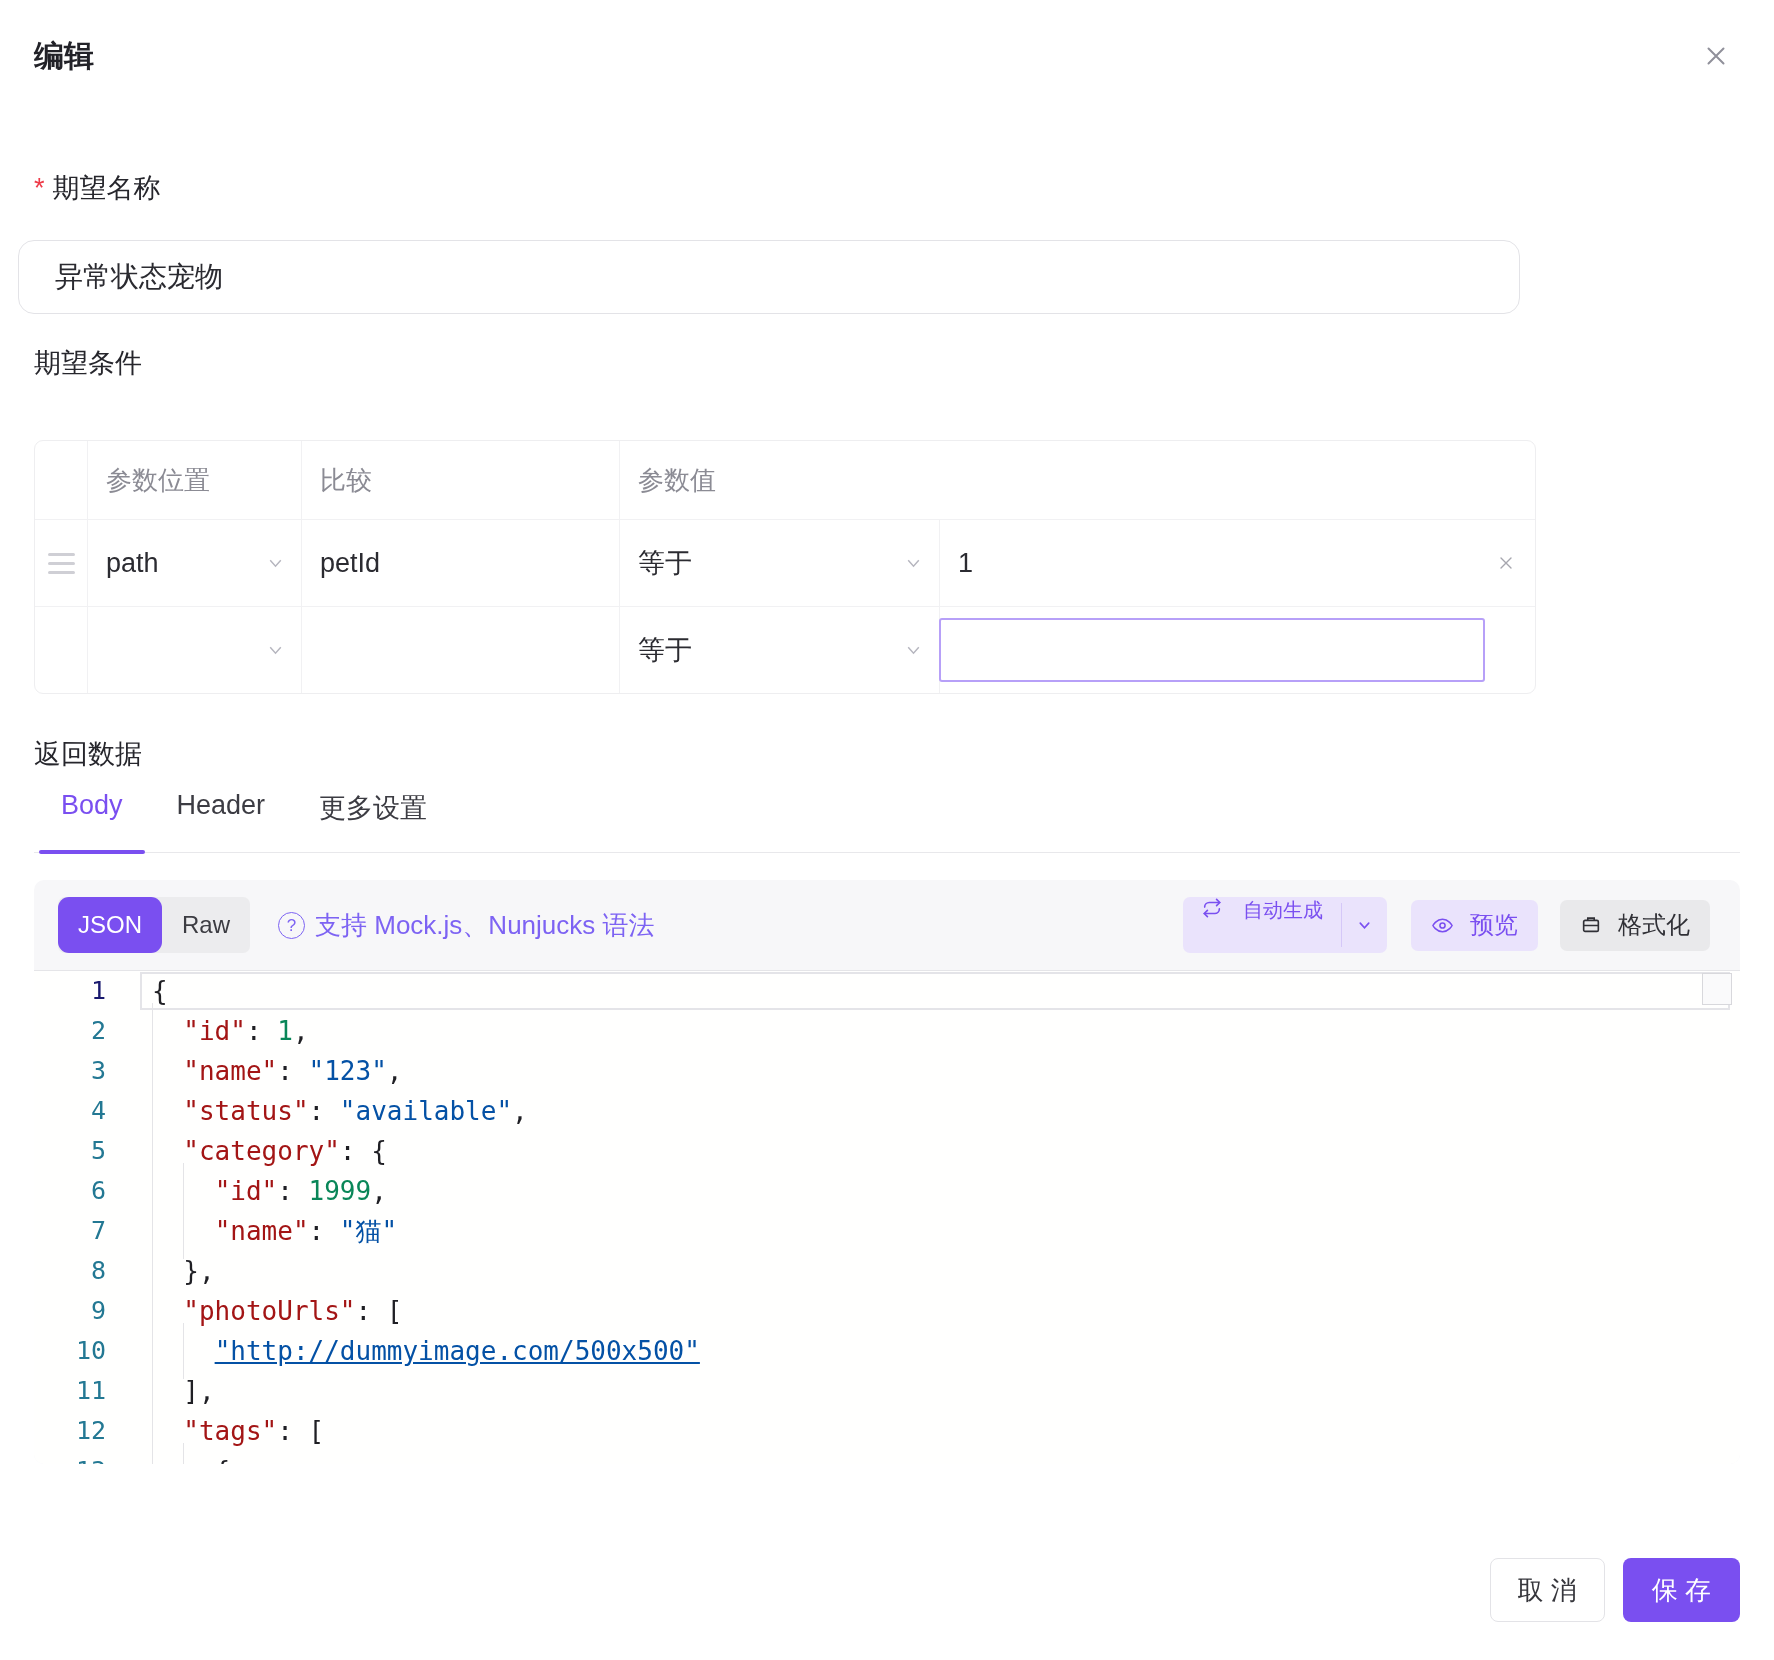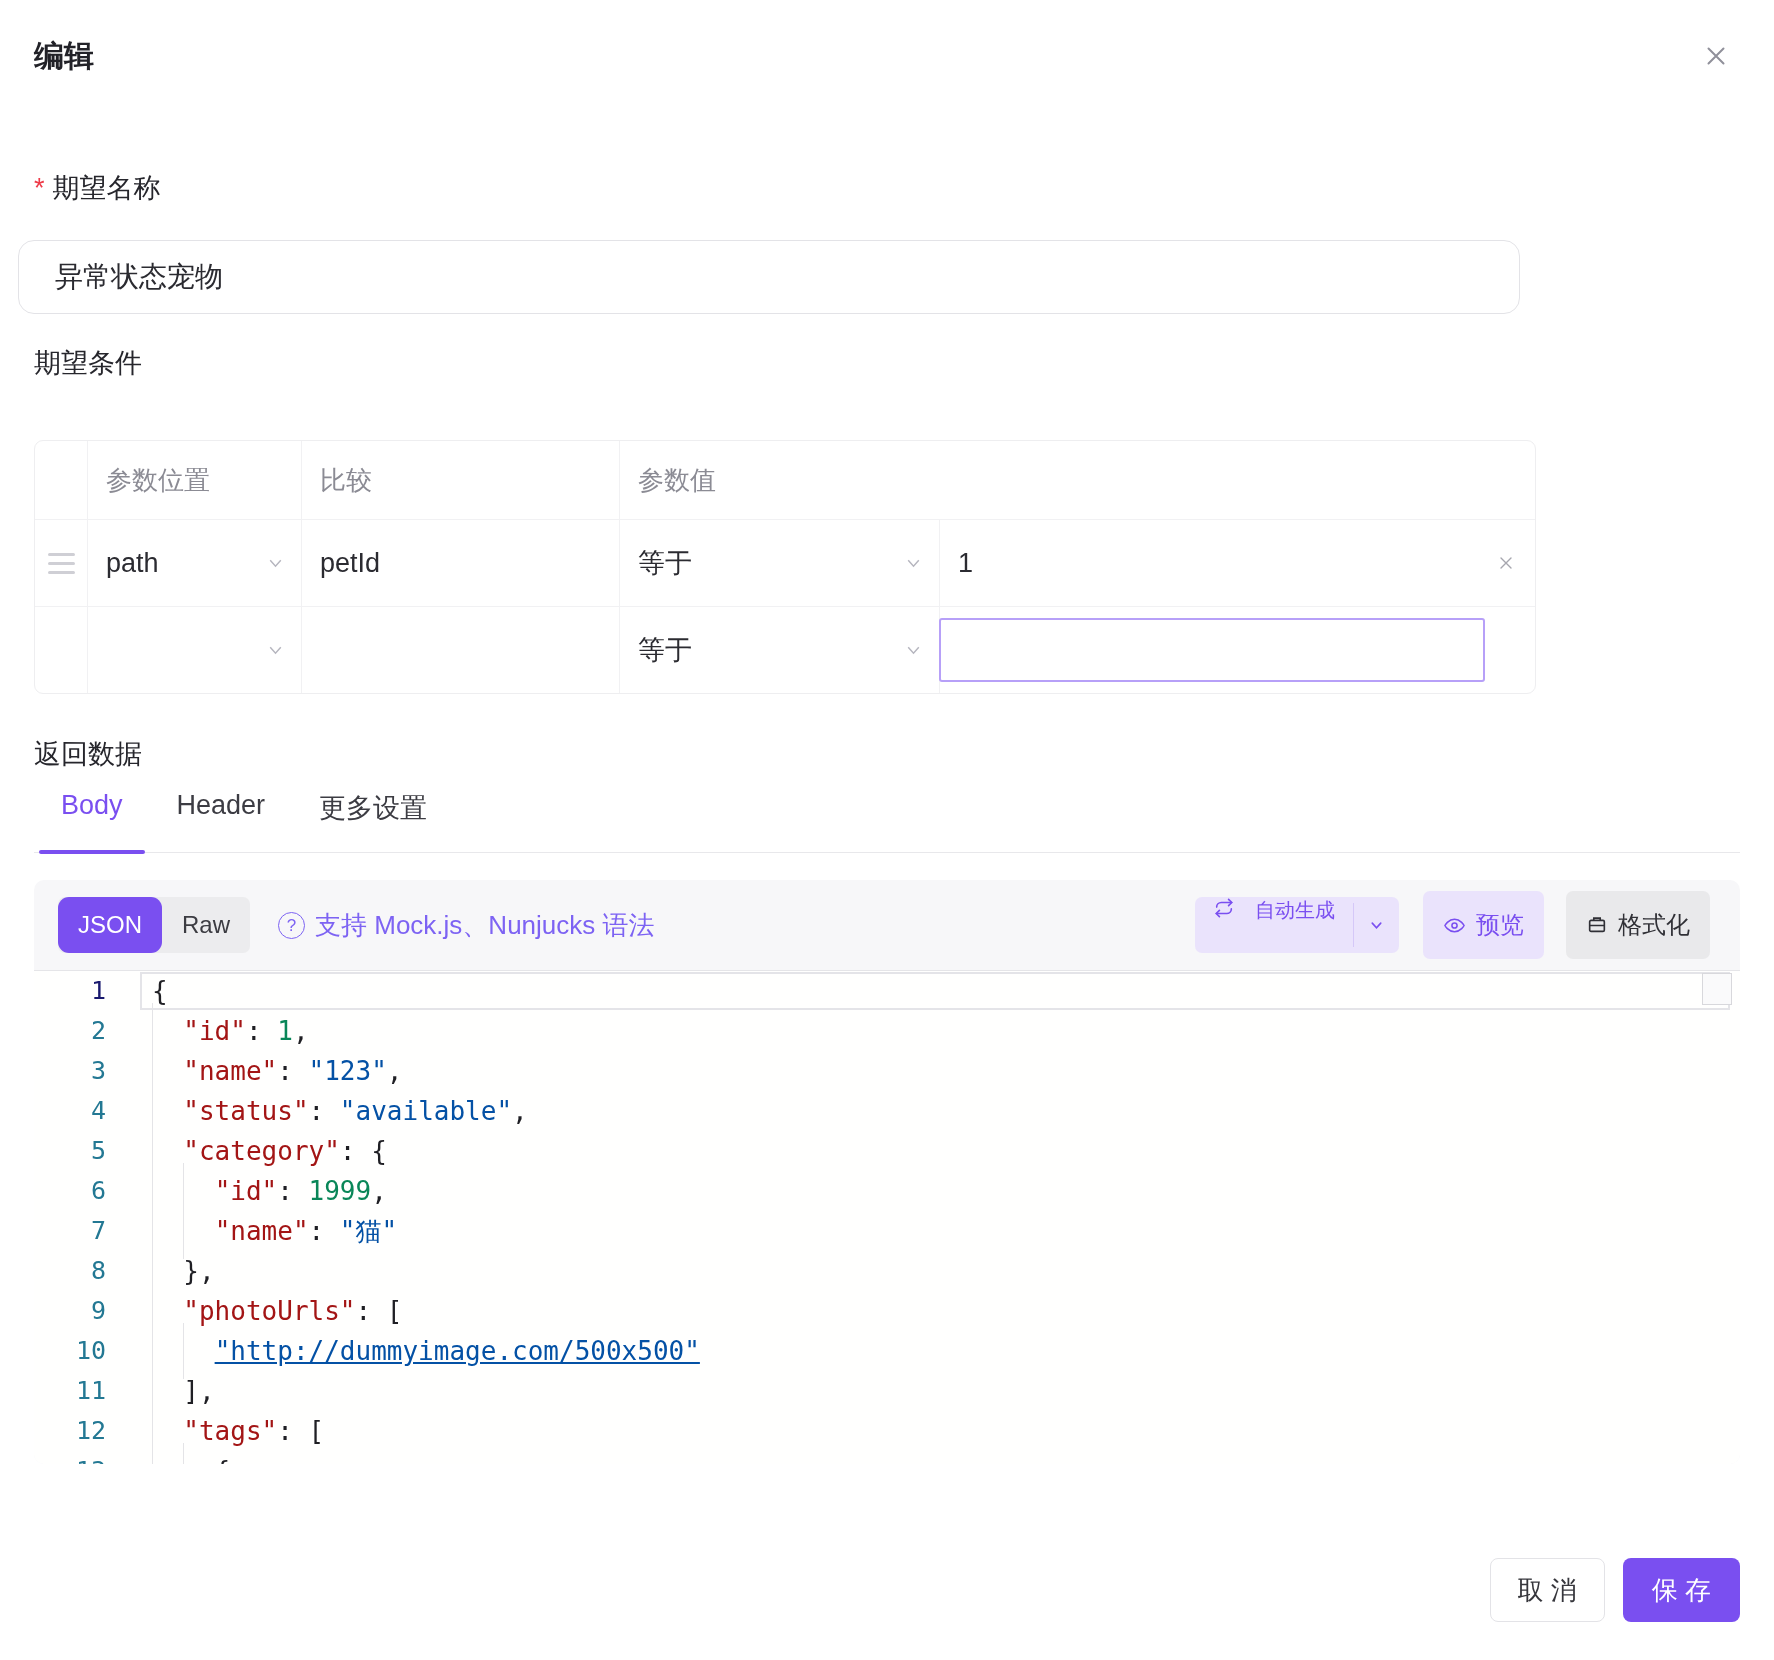--- a/index.html
+++ b/index.html
@@ -51,21 +51,21 @@
   .seg{display:flex;background:#ececee;border-radius:7px;overflow:hidden;}
   .seg-btn{border:none;background:transparent;height:56px;padding:0 20px;font-size:24px;color:#3c3c42;cursor:pointer;font-family:"Liberation Sans",sans-serif;}
   .seg-btn.seg-active{background:var(--accent,#7a4ff0);color:#fff;border-radius:11px;}
   .hint{margin-left:28px;display:flex;align-items:center;gap:10px;color:var(--hint,#7d63f3);font-size:26px;cursor:pointer;}
   .help-icon{width:25px;height:25px;border:1.6px solid currentColor;border-radius:50%;display:inline-flex;align-items:center;justify-content:center;font-size:17px;line-height:1;flex:none;}
   .tb-spacer{flex:1;}
   .split-btn{display:flex;align-items:stretch;background:var(--accent-soft,#eae3fc);border-radius:7px;overflow:hidden;height:56px;}
   .split-main{display:flex;align-items:flex-start;gap:20px;border:none;background:transparent;color:var(--accent,#7a4ff0);font-size:20px;padding:0 18px;cursor:pointer;font-family:"Liberation Sans",sans-serif;}
   .split-divider{width:1px;background:#d5c8f8;margin:6px 0;}
   .split-caret{display:flex;align-items:center;border:none;background:transparent;padding:0 14px;cursor:pointer;color:var(--accent,#7a4ff0);}
-  .pill{display:flex;align-items:center;gap:10px;height:68px;border:none;border-radius:7px;font-size:24px;padding:12px 20px;cursor:pointer;font-family:"Liberation Sans",sans-serif;}
+  .pill{display:flex;align-items:center;gap:16px;height:51px;border:none;border-radius:7px;font-size:24px;padding:12px 20px;cursor:pointer;font-family:"Liberation Sans",sans-serif;}
   .pill.purple{background:var(--accent-soft,#eae3fc);color:var(--accent,#7a4ff0);margin-left:24px;}
   .pill.gray{background:#e9e9eb;color:#303036;margin-left:22px;}
 
   
   .code-area{position:absolute;top:90px;left:0;right:0;bottom:0;background:#fffffe;border-top:1px solid #e5e5e8;overflow:hidden;}
   .code-line{position:relative;display:flex;height:40px;align-items:center;font-family:"DejaVu Sans Mono",monospace;font-size:26px;line-height:40px;}
   .code-line.active::before{content:"";position:absolute;left:106px;right:10px;top:1px;bottom:1px;border:2px solid #e4e4e8;pointer-events:none;}
   .gutter{flex:none;width:106px;box-sizing:border-box;padding-right:34px;text-align:right;color:#237893;font-size:25px;}
   .code-line.active .gutter{color:#19196e;}
   .line-content{position:relative;flex:1;white-space:pre;padding-left:12px;}

